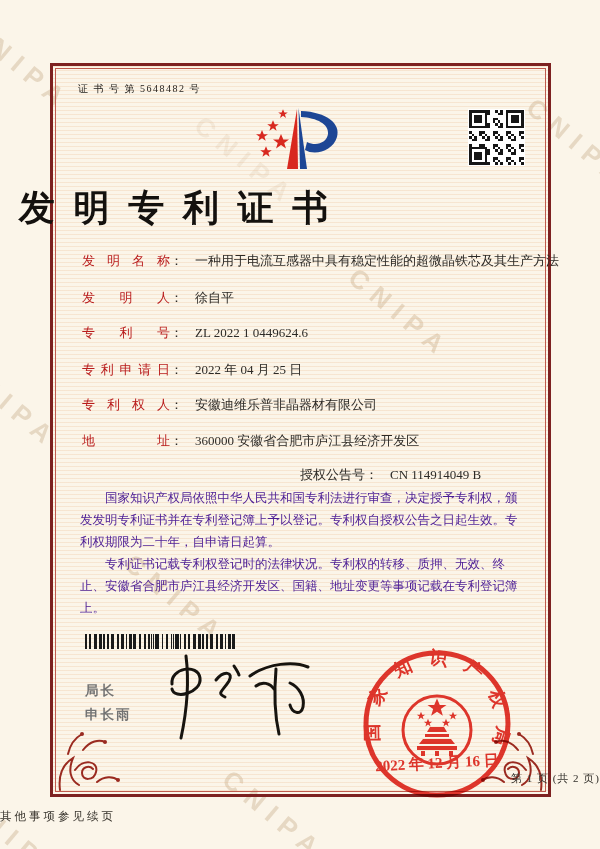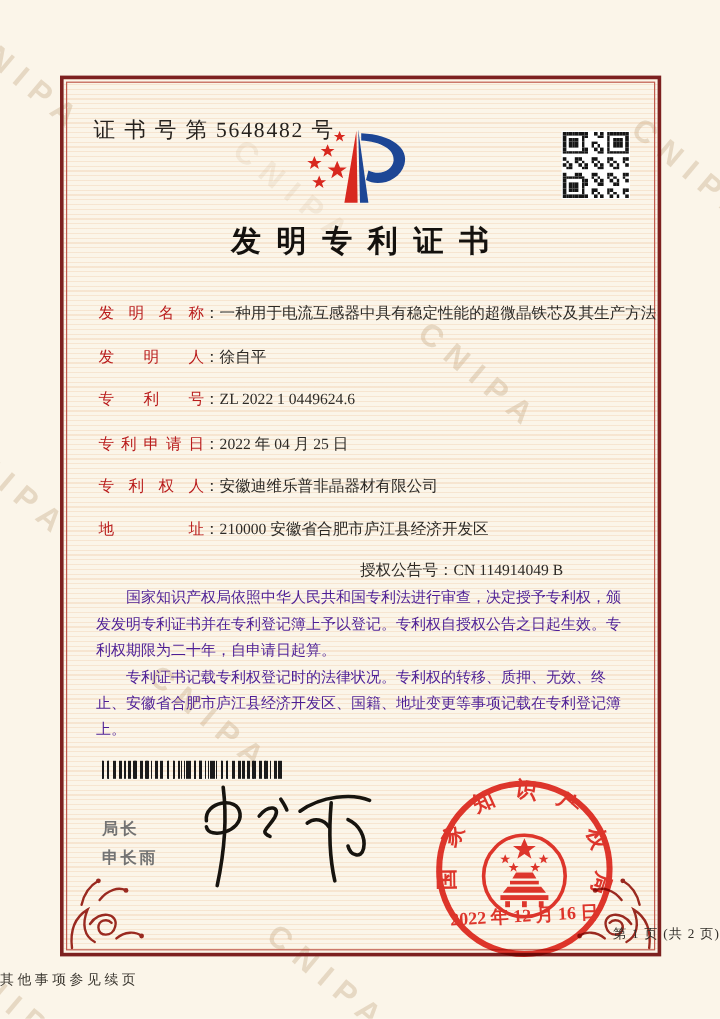--- a/index.html
+++ b/index.html
@@ -18,31 +18,31 @@
   
   .frame{
     position:absolute;left:50px;top:63px;width:495px;height:728px;
     border:3px solid #7d2120;z-index:1;
     background:repeating-linear-gradient(180deg,rgba(231,172,121,.22) 0 1px,rgba(255,255,255,0) 1px 4px);
   }
   .frame::after{content:"";position:absolute;inset:2px;border:1px solid #c05a4d;}
   .corner{position:absolute;z-index:2}
   .corner.br{transform:scaleX(-1)}
   
-  .certno{position:absolute;z-index:3;left:78px;top:96px;font-size:18px;letter-spacing:1.5px;color:#26221e}
+  .certno{position:absolute;z-index:3;left:78px;top:82px;font-size:10px;letter-spacing:1.5px;color:#26221e}
   .logo{position:absolute;z-index:3;left:251px;top:103px}
   .qr{position:absolute;z-index:3;left:468px;top:109px;width:57px;height:57px;background:#fff;
       display:grid;grid-template-columns:repeat(21,1fr);grid-auto-rows:1fr;padding:1px;box-sizing:border-box}
   .qr i{display:block}.qr i.b{background:#161616}
-  .title{position:absolute;z-index:3;left:0;top:184px;width:600px;text-align:center;
-         font-size:25px;font-weight:700;letter-spacing:.52em;text-indent:.52em;color:#14110e}
+  .title{position:absolute;z-index:3;left:0;top:184px;width:600px;text-align:left;
+         font-size:36px;font-weight:700;letter-spacing:.52em;text-indent:.52em;color:#14110e}
   
   .row{position:absolute;z-index:3;left:82px;width:460px;font-size:13px;color:#2d2a26;white-space:nowrap}
   .f-label{display:inline-block;width:88px;text-align:justify;text-align-last:justify;color:#b91c1c}
-  .f-value{margin-left:0}
+  .f-value{margin-left:12px}
   .row .second{position:absolute;left:218px;top:0}
   .r1{top:252px}.r2{top:289px}.r3{top:324px}.r4{top:361px}.r5{top:396px}.r6{top:432px}.r7{top:466px}
   
   .paras{position:absolute;z-index:3;left:80px;top:487px;width:446px;font-size:12.5px;line-height:1.76;color:#4c1d95}
   .paras p{margin:0;text-indent:2em}
   
   .barcode{position:absolute;z-index:3;left:85px;top:634px;width:153px;height:15px;
     background:
       repeating-linear-gradient(90deg,#1a1a1a 0 2px,rgba(0,0,0,0) 2px 5px,#1a1a1a 5px 6px,rgba(0,0,0,0) 6px 9px),
       repeating-linear-gradient(90deg,#1a1a1a 0 1px,rgba(0,0,0,0) 1px 4px,#1a1a1a 4px 6px,rgba(0,0,0,0) 6px 11px);}
@@ -573,21 +573,21 @@
 <div class="row r3">
   <span class="f-label">专利号</span><span>：</span><span class="f-value">ZL 2022 1 0449624.6</span>
 </div>
 <div class="row r4">
   <span class="f-label">专利申请日</span><span>：</span><span class="f-value">2022 年 04 月 25 日</span>
 </div>
 <div class="row r5">
   <span class="f-label">专利权人</span><span>：</span><span class="f-value">安徽迪维乐普非晶器材有限公司</span>
 </div>
 <div class="row r6">
-  <span class="f-label">地址</span><span>：</span><span class="f-value">210000 安徽省合肥市庐江县经济开发区</span>
+  <span class="f-label">地址</span><span>：</span><span class="f-value">360000 安徽省合肥市庐江县经济开发区</span>
 </div>
 <div class="row r7">
   <span class="second">
     <span>授权公告号</span><span>：</span><span class="f-value">CN 114914049 B</span>
   </span>
 </div>
 
 <div class="paras">
   <p>国家知识产权局依照中华人民共和国专利法进行审查，决定授予专利权，颁发发明专利证书并在专利登记簿上予以登记。专利权自授权公告之日起生效。专利权期限为二十年，自申请日起算。</p>
   <p>专利证书记载专利权登记时的法律状况。专利权的转移、质押、无效、终止、安徽省合肥市庐江县经济开发区、国籍、地址变更等事项记载在专利登记簿上。</p>

